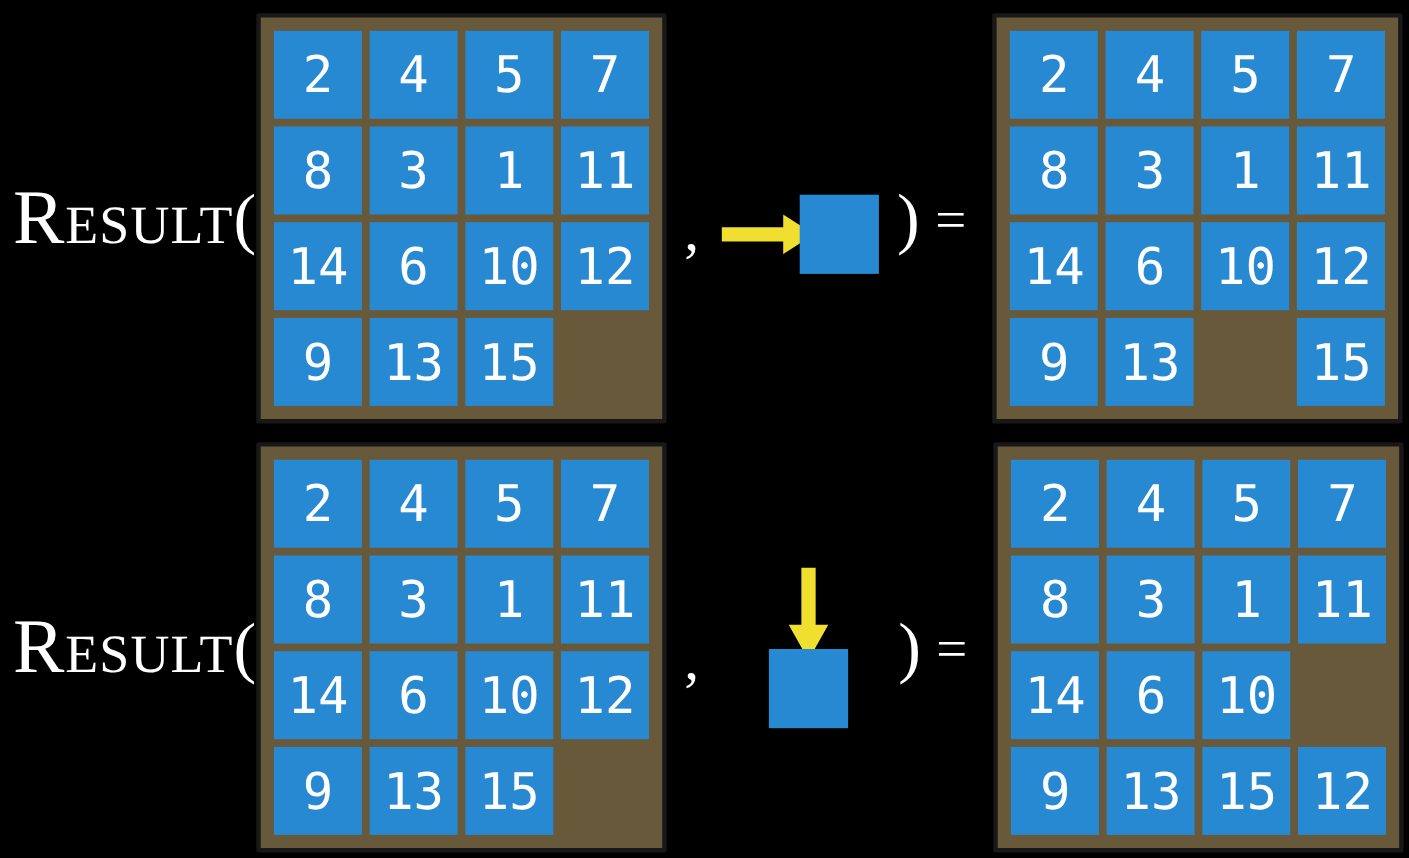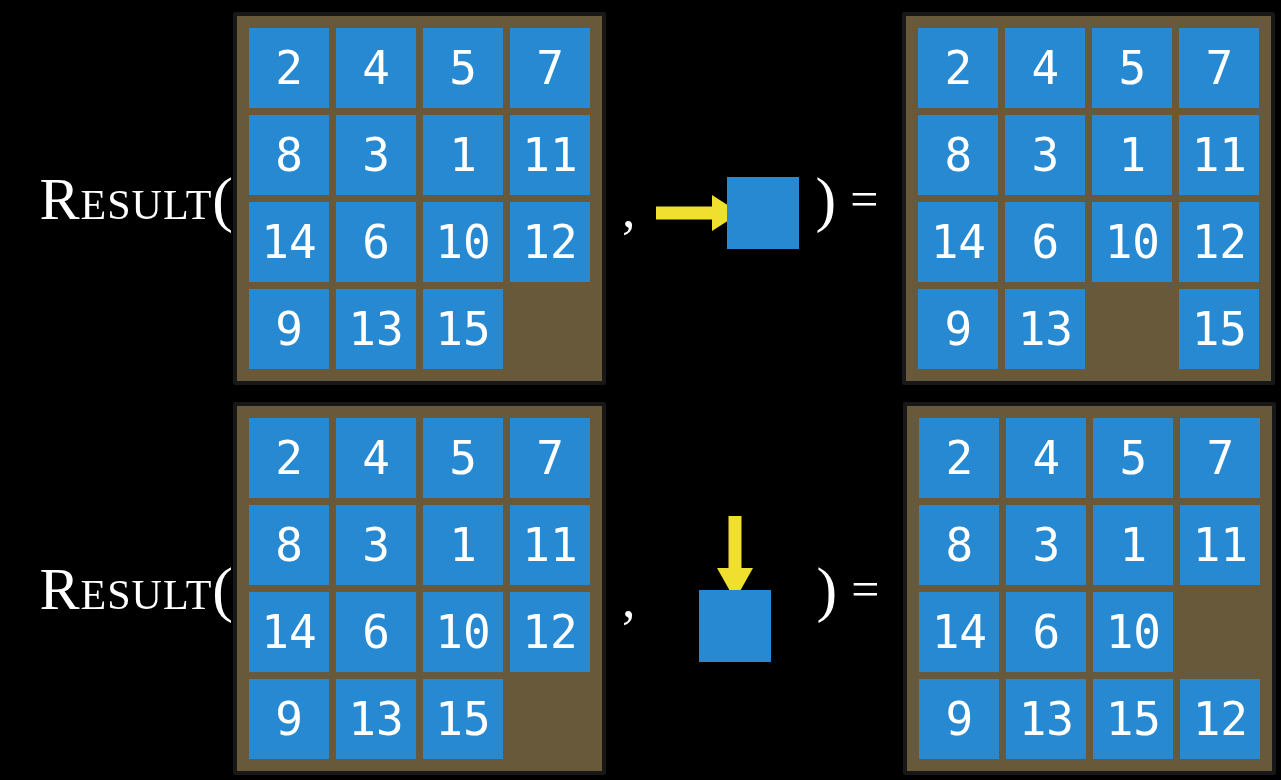--- a/index.html
+++ b/index.html
@@ -29,21 +29,21 @@
   }
   
   .fn-label{
     width:200px;
     display:flex;
     align-items:center;
     justify-content:flex-end;
     white-space:nowrap;
   }
   .fn-name{
-    font-size:60px;
+    font-size:70px;
     font-variant:small-caps;
     letter-spacing:1px;
     line-height:1;
     text-align:center;
   }
   .paren{
     font-size:62px;
     line-height:1;
     font-weight:400;
   }

